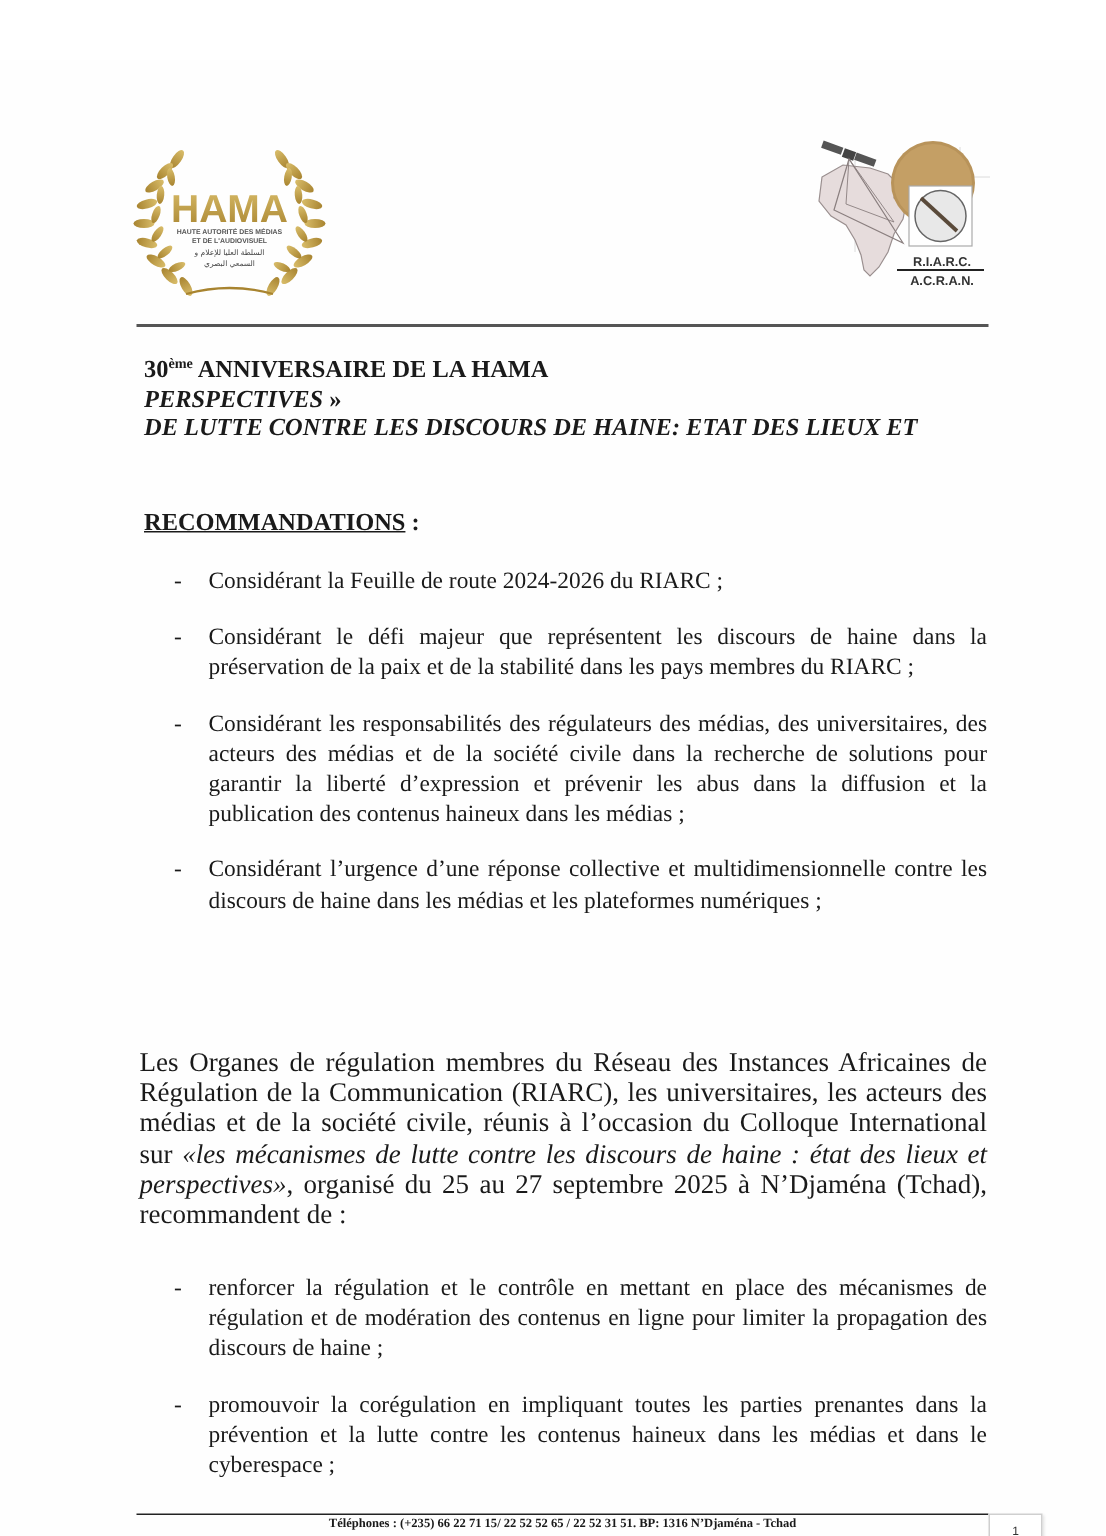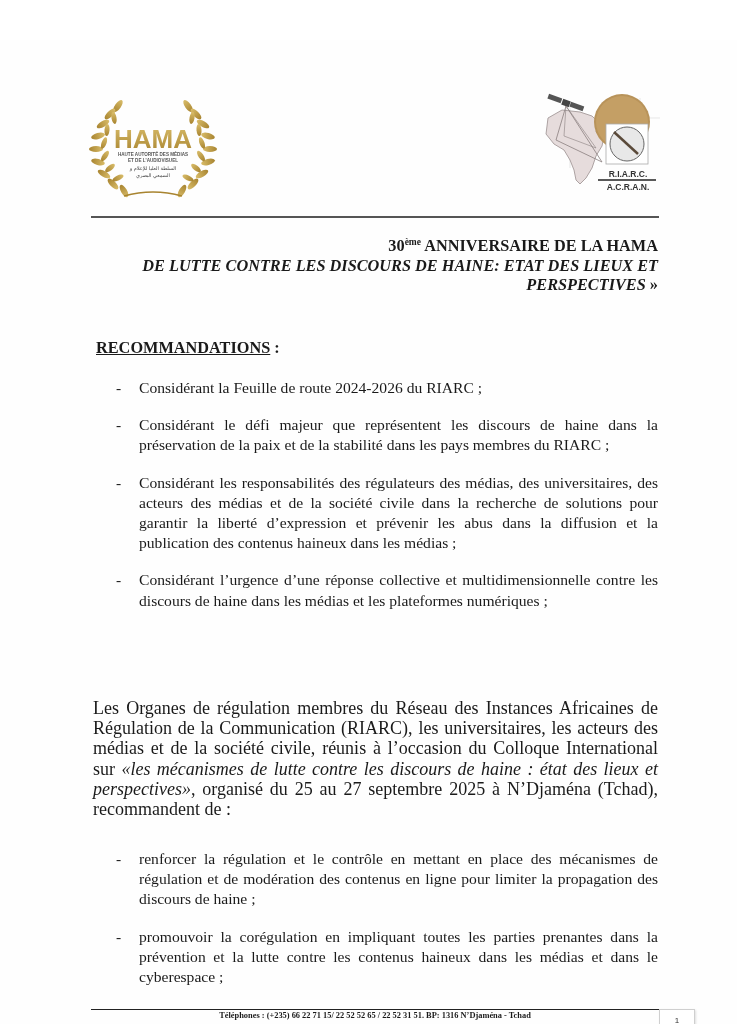--- a/index.html
+++ b/index.html
@@ -37,21 +37,21 @@
       position: absolute;
       left: 91px; top: 176px;
       width: 568px; height: 2px;
       background: #555;
     }
     
     .title-block {
       position: absolute;
       left: 96px; top: 196px;
       width: 562px;
-      text-align: right;
+      text-align: left;
       font-weight: bold;
       font-size: 16.3px;
       line-height: 19.5px;
     }
     .title-block .line { display: block; }
     .title-block sup {
       font-size: 9.5px;
       vertical-align: 6px;
       line-height: 0;
     }
@@ -228,22 +228,22 @@
       <line x1="58" y1="92" x2="116" y2="92" stroke="#222" stroke-width="1.4"></line>
       <text x="88" y="89" text-anchor="middle" font-family="Liberation Sans, sans-serif" font-weight="bold" font-size="8.5" fill="#333">R.I.A.R.C.</text>
       <text x="88" y="102" text-anchor="middle" font-family="Liberation Sans, sans-serif" font-weight="bold" font-size="8.5" fill="#333">A.C.R.A.N.</text>
     </svg>
   </div>
 
   <div class="header-rule"></div>
 
   <div class="title-block">
     <span class="line"><span>30</span><sup>ème</sup><span> ANNIVERSAIRE DE LA HAMA</span></span>
+    <span class="line"><i>PERSPECTIVES</i><span> »</span></span>
     <span class="line"><i>DE LUTTE CONTRE LES DISCOURS DE HAINE: ETAT DES LIEUX ET</i></span>
-    <span class="line"><i>PERSPECTIVES</i><span> »</span></span>
   </div>
 
   <div class="section-heading">
     <span class="u">RECOMMANDATIONS</span><span> :</span>
   </div>
 
   <div class="bullets">
     <div class="bullet">
       <span class="dash">-</span>
       <span class="text">Considérant la Feuille de route 2024-2026 du RIARC ;</span>

